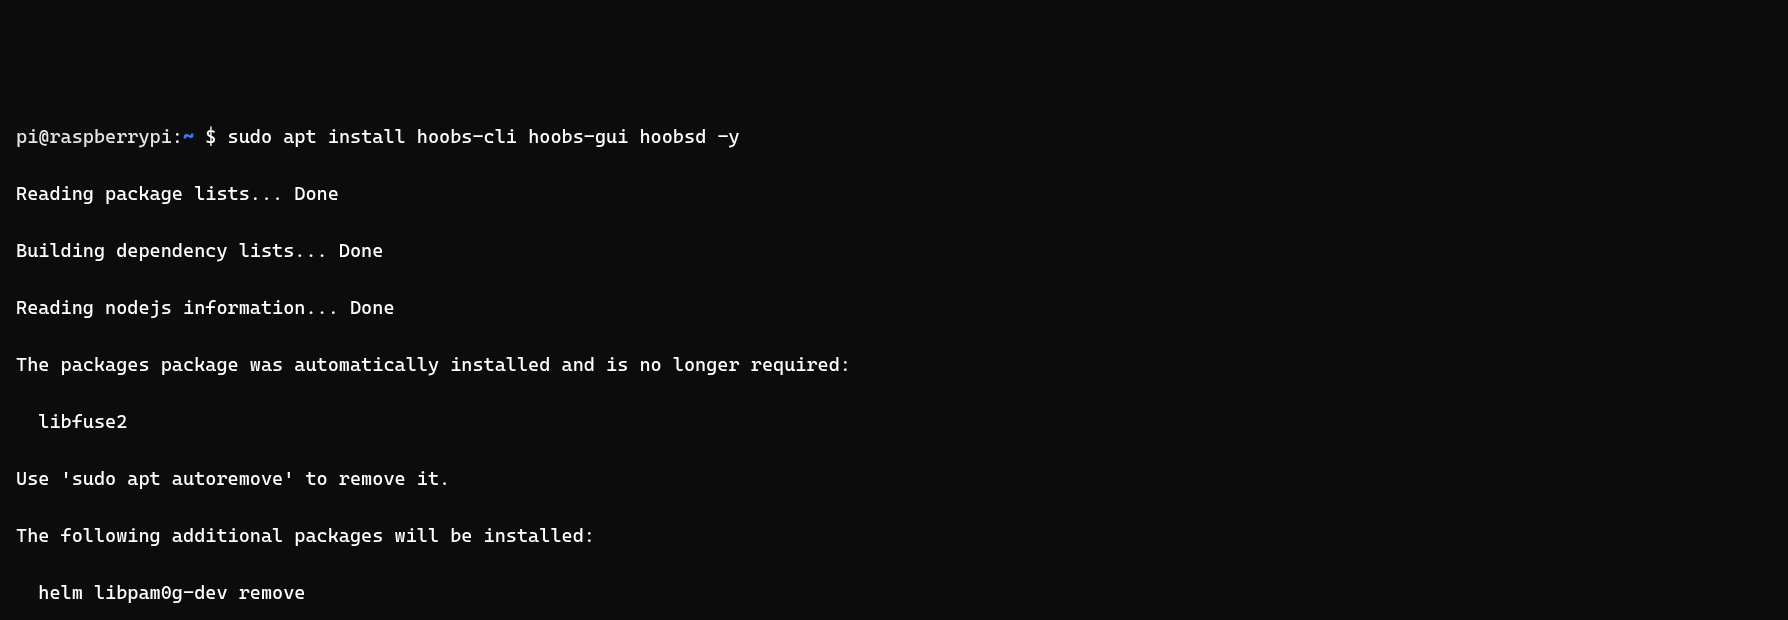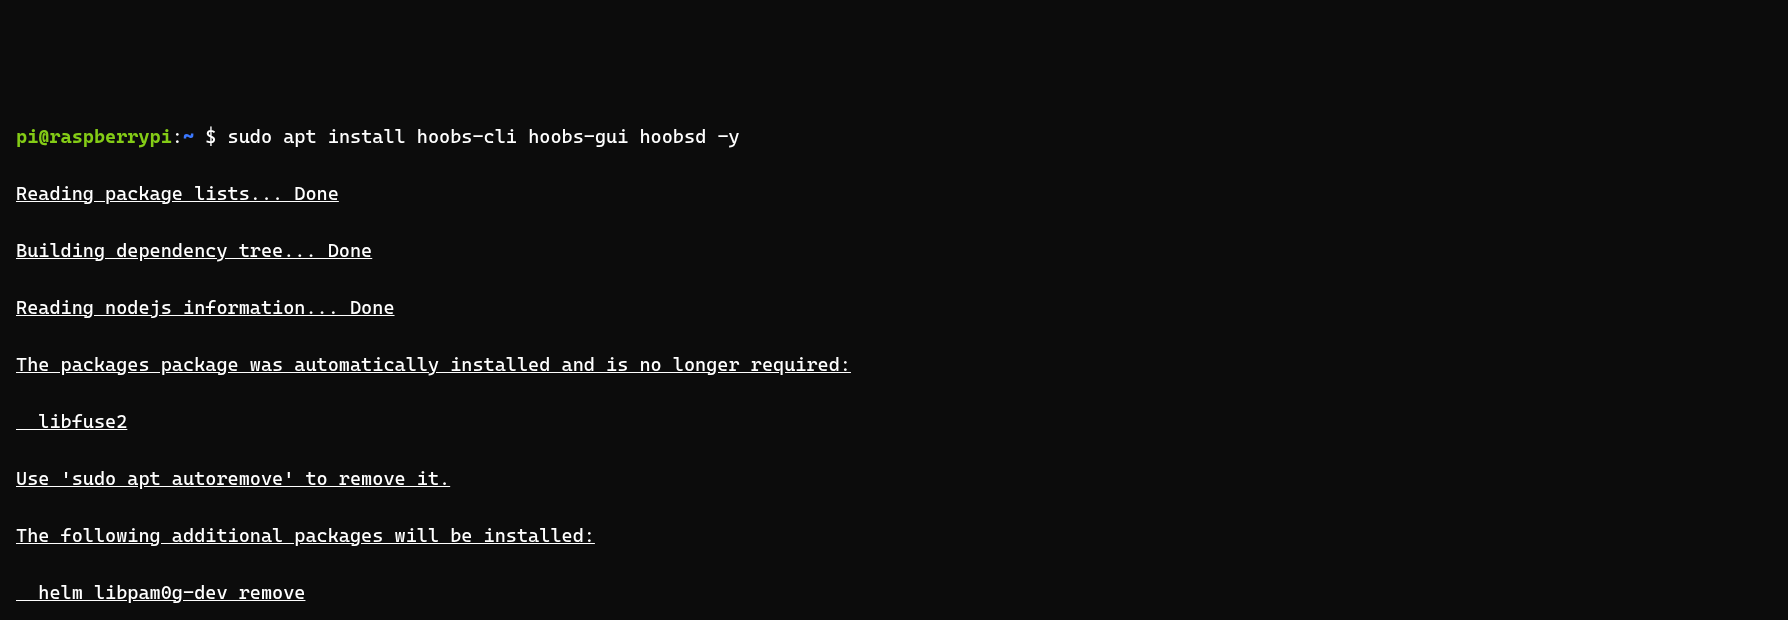--- a/index.html
+++ b/index.html
@@ -13,50 +13,49 @@
     font-family: 'Cascadia Mono', 'Consolas', 'Courier New', monospace;
     font-size: 19px;
     line-height: 1.5;
     padding: 8px 16px;
     width: 1788px;
     height: 620px;
     overflow: hidden;
     white-space: pre;
   }
   .prompt-user {
-    color: #84cc16;
-    font-weight: bold;
+    color: #e5e5e5;
+    font-weight: normal;
   }
   .prompt-path {
     color: #3b78ff;
     font-weight: bold;
   }
   .prompt-symbol {
     color: #ffffff;
   }
   .command {
     color: #ffffff;
     text-align: center;
   }
   .output {
     color: #ffffff;
-    text-decoration: underline;
   }
   .term-line {
     display: block;
   }
 </style>
 </head>
 <body>
 
 
 
 <div class="term-line"><span class="prompt-user">pi@raspberrypi</span><span class="prompt-symbol">:</span><span class="prompt-path">~</span><span class="prompt-symbol"> $ </span><span class="command">sudo apt install hoobs-cli hoobs-gui hoobsd -y</span></div>
 <div class="term-line output">Reading package lists... Done</div>
-<div class="term-line output">Building dependency tree... Done</div>
+<div class="term-line output">Building dependency lists... Done</div>
 <div class="term-line output">Reading nodejs information... Done</div>
 <div class="term-line output">The packages package was automatically installed and is no longer required:</div>
 <div class="term-line output">  libfuse2</div>
 <div class="term-line output">Use 'sudo apt autoremove' to remove it.</div>
 <div class="term-line output">The following additional packages will be installed:</div>
 <div class="term-line output">  helm libpam0g-dev remove</div>
 
 
 
 

